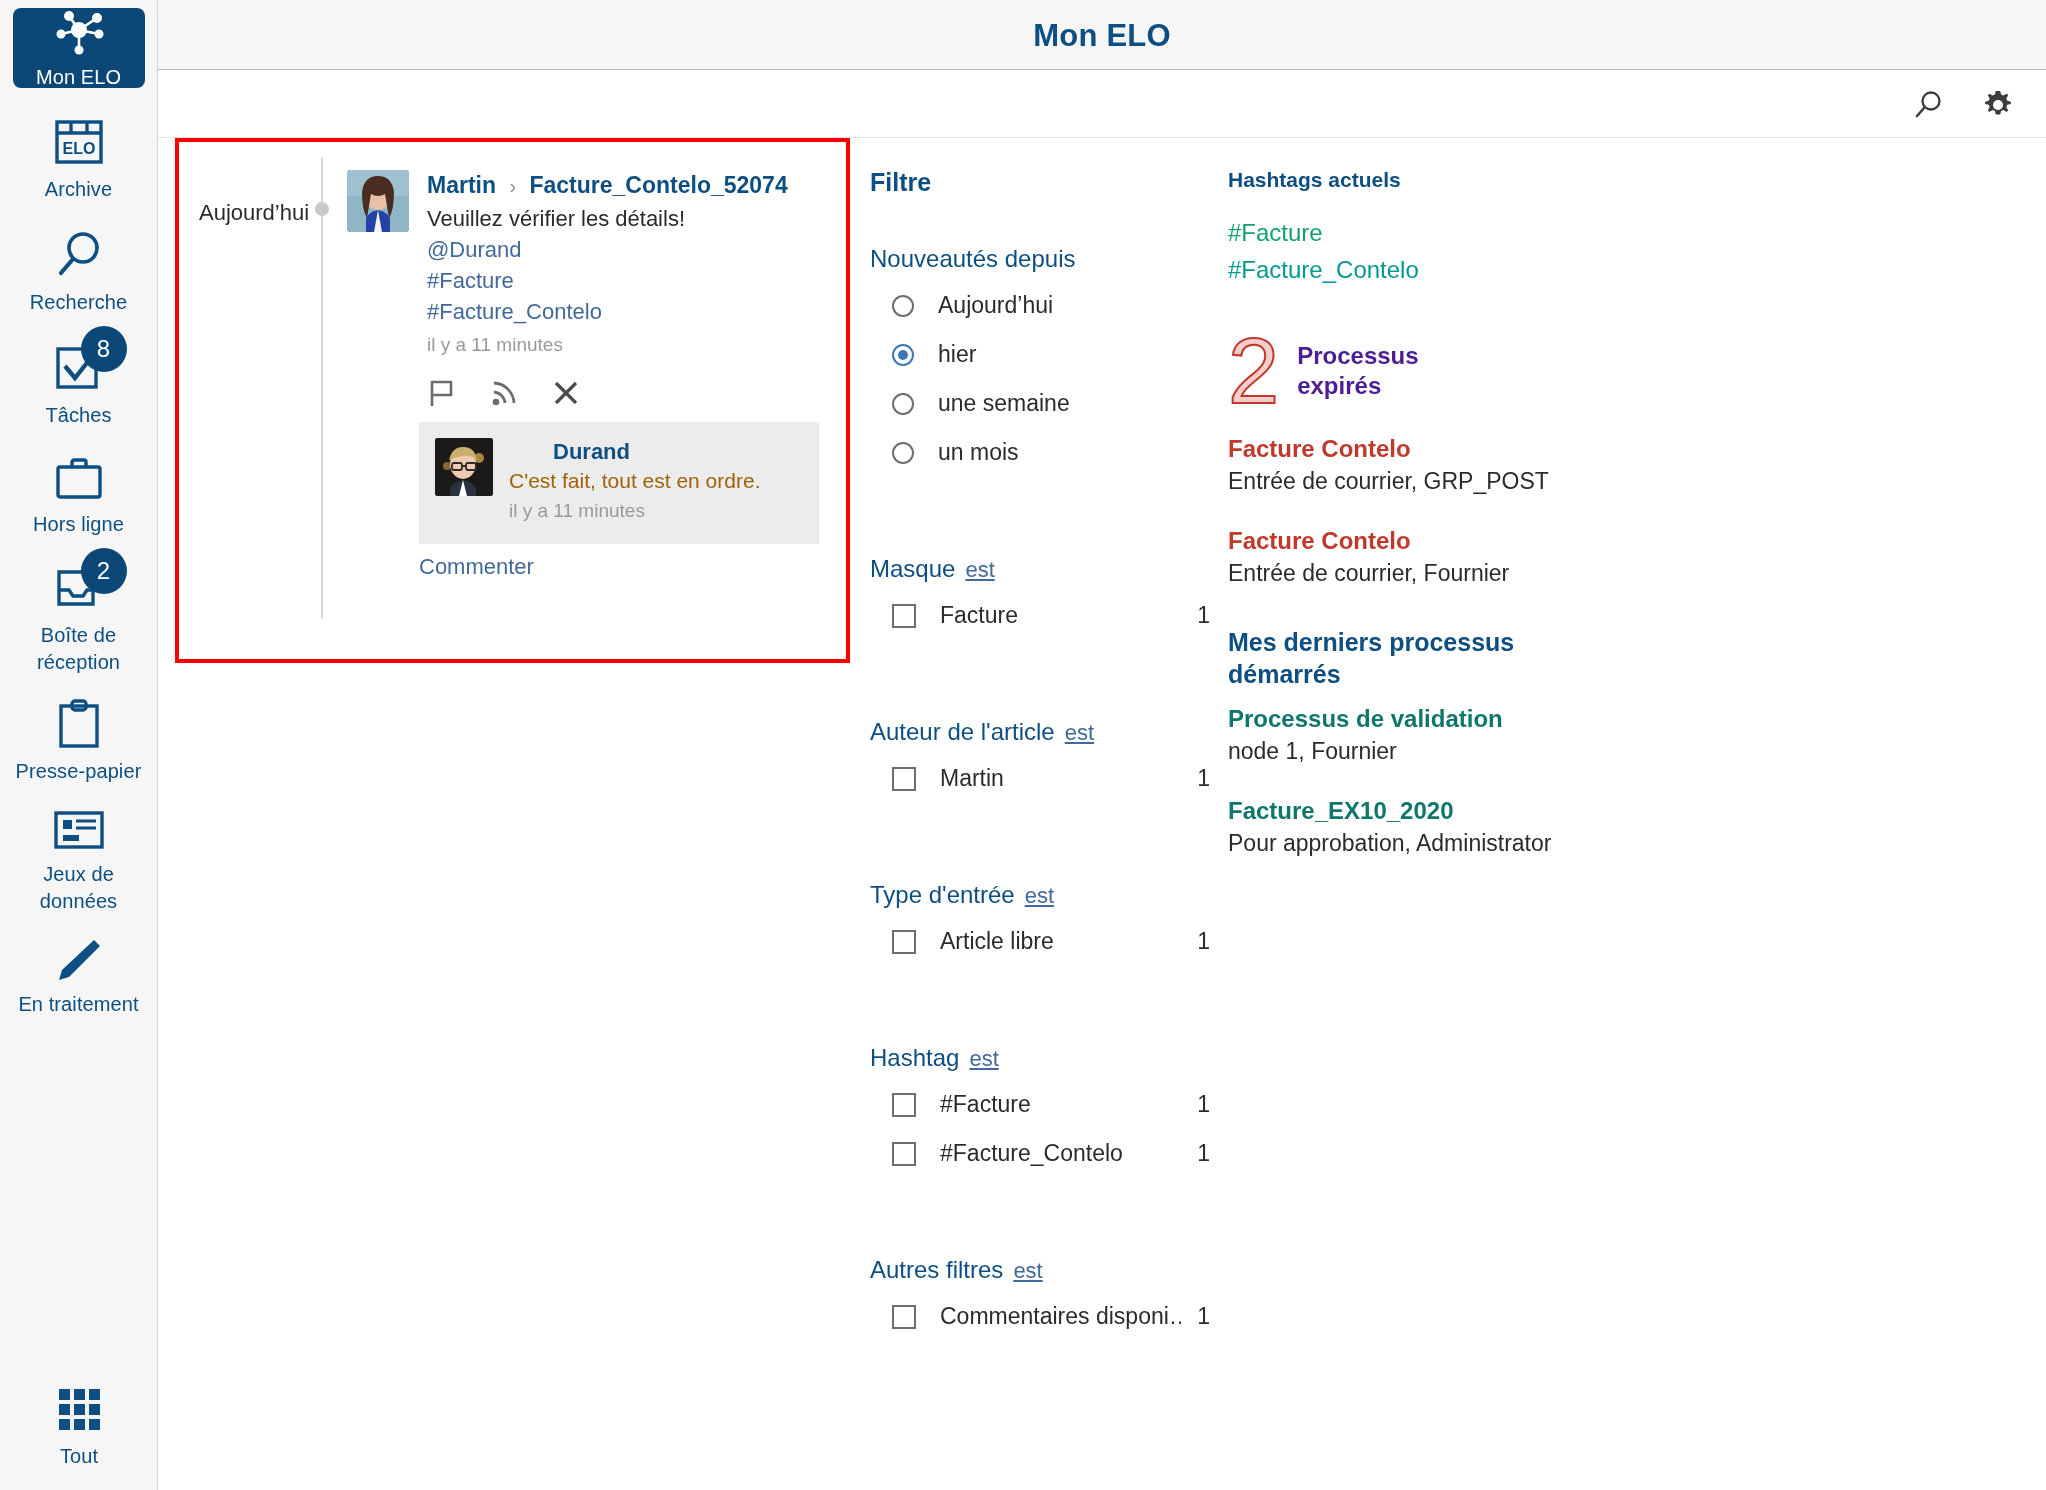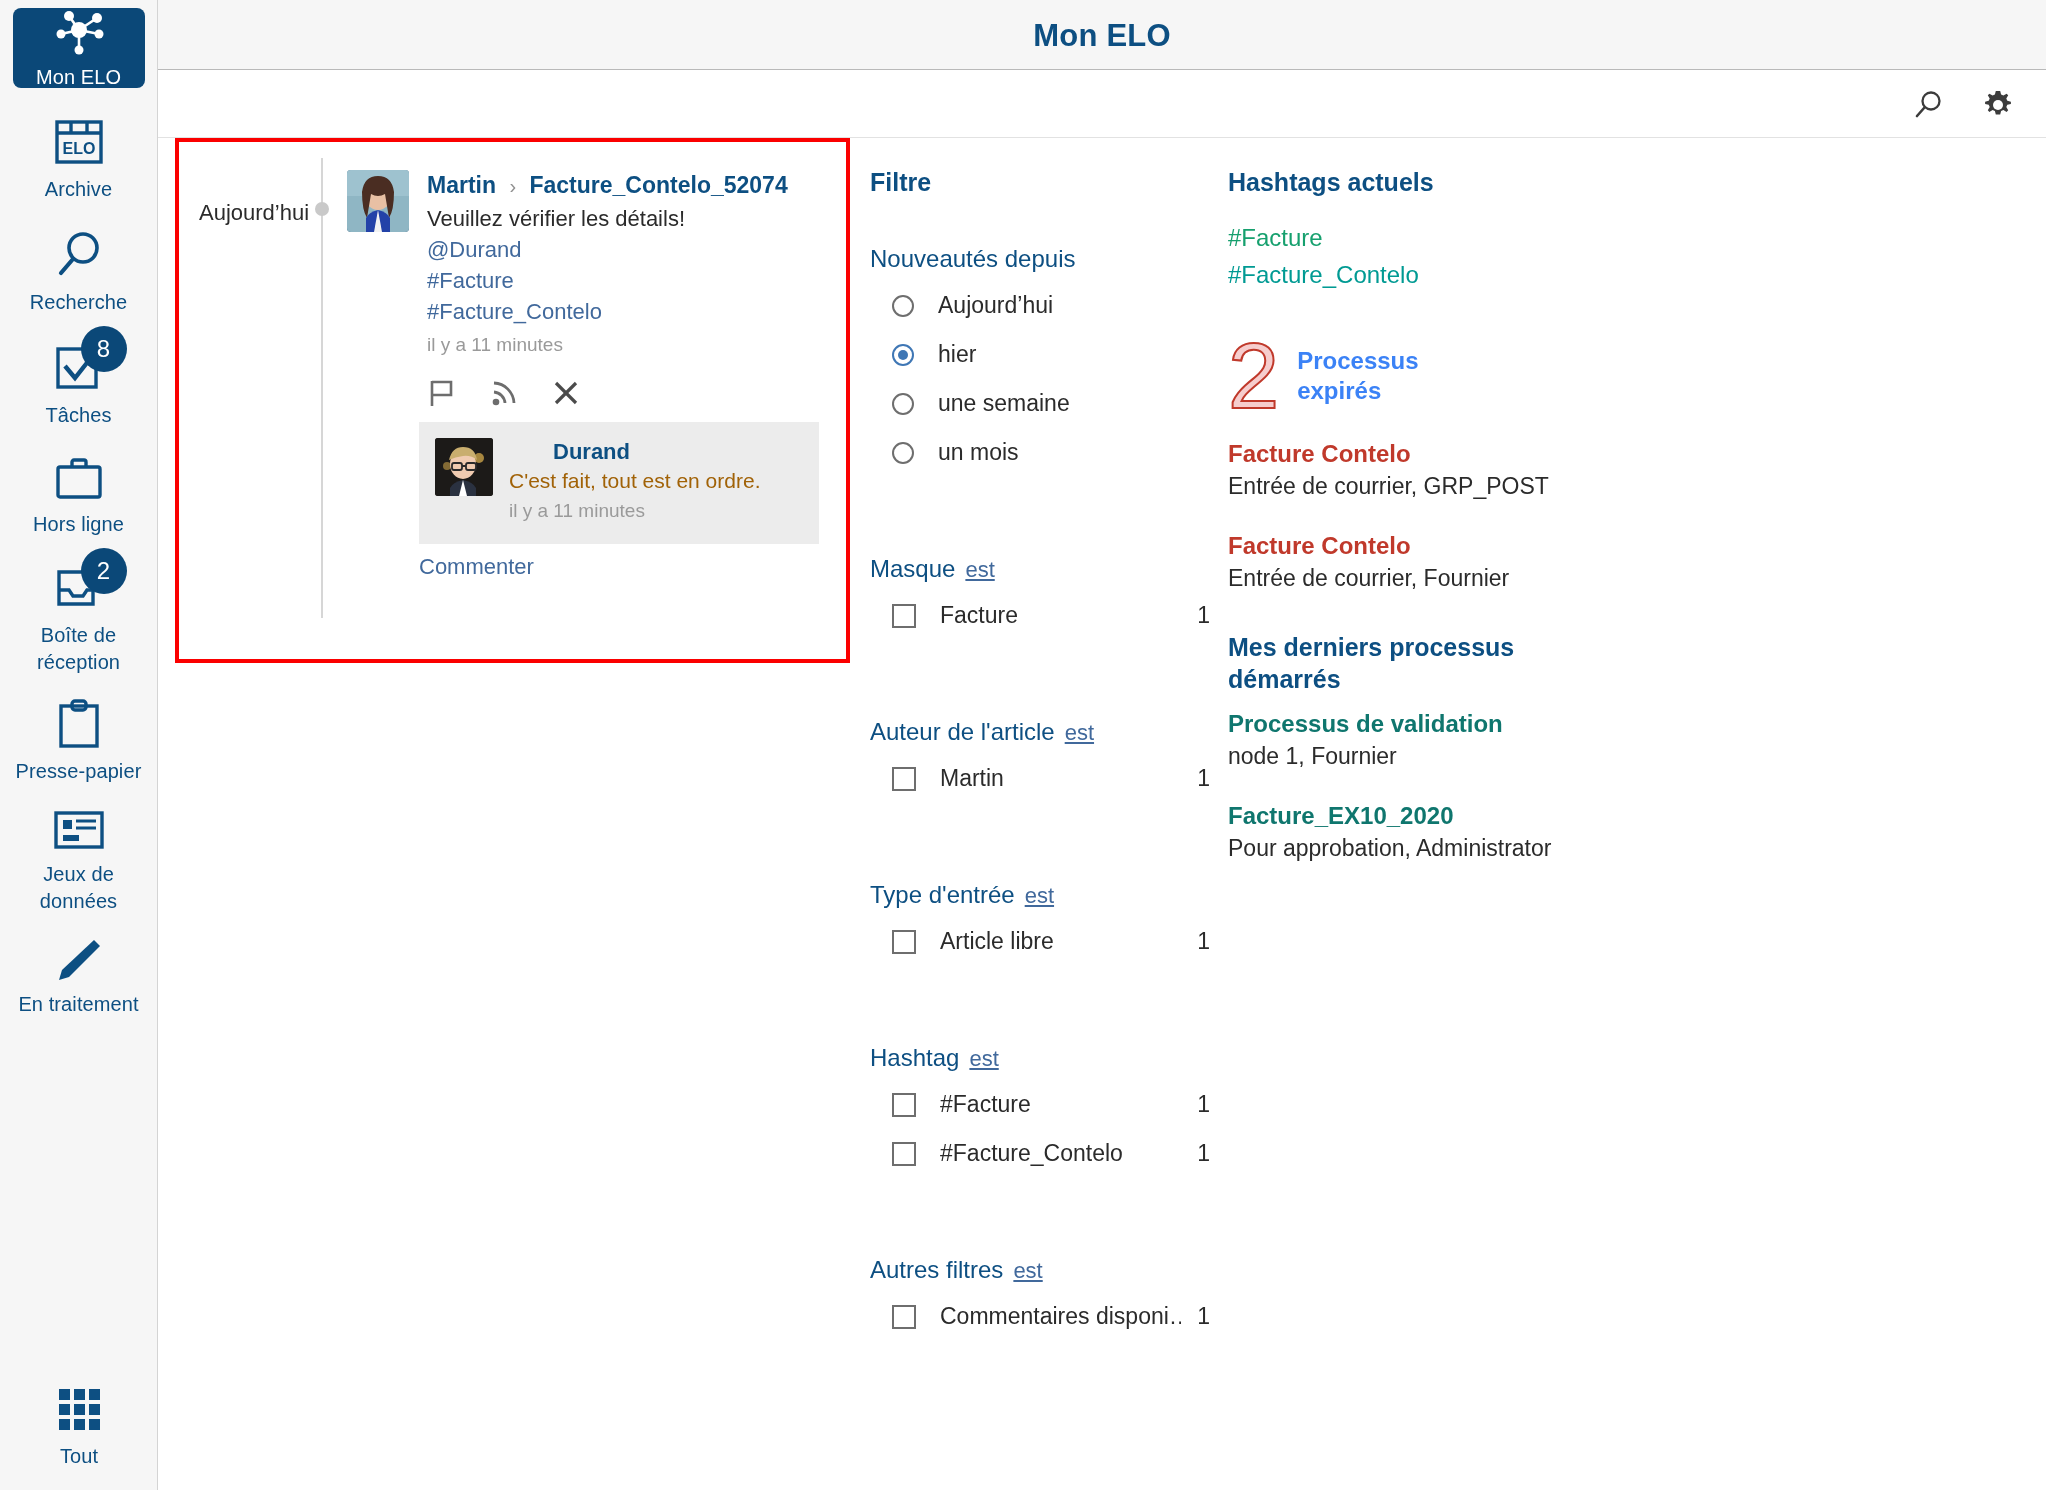--- a/index.html
+++ b/index.html
@@ -137,29 +137,29 @@
   .cbx {
     width: 24px; height: 24px; border: 2px solid #6e6e6e; background:#fff;
     margin-left: 22px; margin-right: 24px; flex:0 0 auto;
   }
   .opt-label { font-size: 23px; color:#2b2b2b; flex: 1 1 auto; white-space:nowrap; overflow:hidden; }
   .opt-count { font-size: 23px; color:#2b2b2b; width: 30px; text-align:right; }
   .gap { height: 30px; }
 
   
   .rightcol { position:absolute; left: 1070px; top: 30px; width: 430px; }
-  .r-title { font-size: 25px; font-weight:700; color:#0d4f82; margin-bottom: 22px; }
+  .r-title { font-size: 21px; font-weight:700; color:#0d4f82; margin-bottom: 22px; }
   .r-hash { font-size: 24px; line-height: 37px; cursor:pointer; }
   .expired-block { display:flex; align-items:center; margin-top: 44px; margin-bottom: 22px; }
   .big-num {
     font-size: 92px; line-height: 78px; font-weight: 400;
     color: #f6cdcd; -webkit-text-stroke: 2px #c0392b;
     margin-right: 18px; font-family:"Liberation Sans", sans-serif;
   }
-  .expired-text { font-size: 24px; font-weight:700; color:#3b82f6; line-height: 30px; }
+  .expired-text { font-size: 24px; font-weight:700; color:#4c1d95; line-height: 30px; }
   .p-name { font-size: 24px; font-weight:700; color:#c0392b; line-height: 33px; cursor:pointer; }
   .p-sub { font-size: 23px; color:#2b2b2b; line-height: 33px; margin-bottom: 26px; }
   .r-title2 { font-size: 25px; font-weight:700; color:#0d4f82; line-height:32px; margin-top: 36px; margin-bottom: 12px; }
   .s-name { font-size: 24px; font-weight:700; color:#0f766e; line-height: 33px; cursor:pointer; }
   .s-sub { font-size: 23px; color:#2b2b2b; line-height: 33px; margin-bottom: 26px; }
   .teal { color:#009a93; }
   .green { color:#16a06e; }
 </style>
 </head>
 <body>

